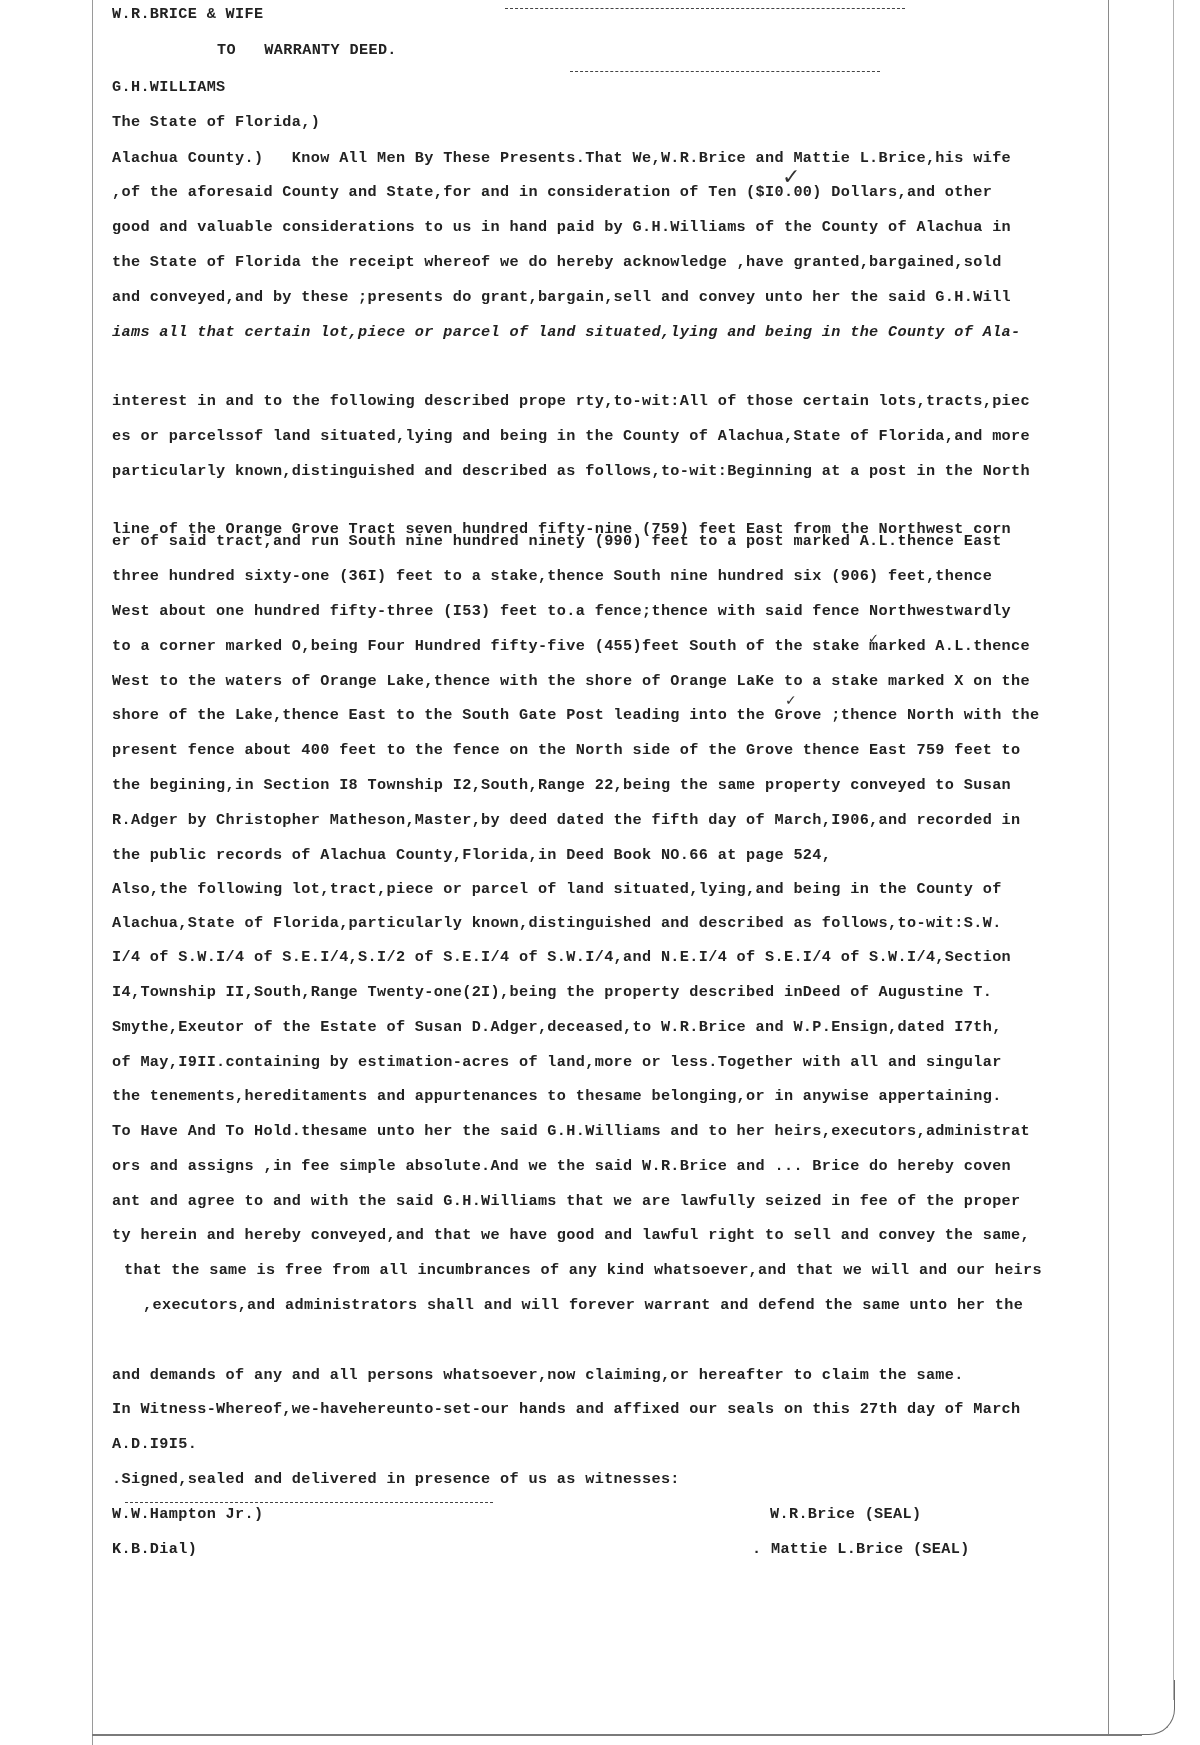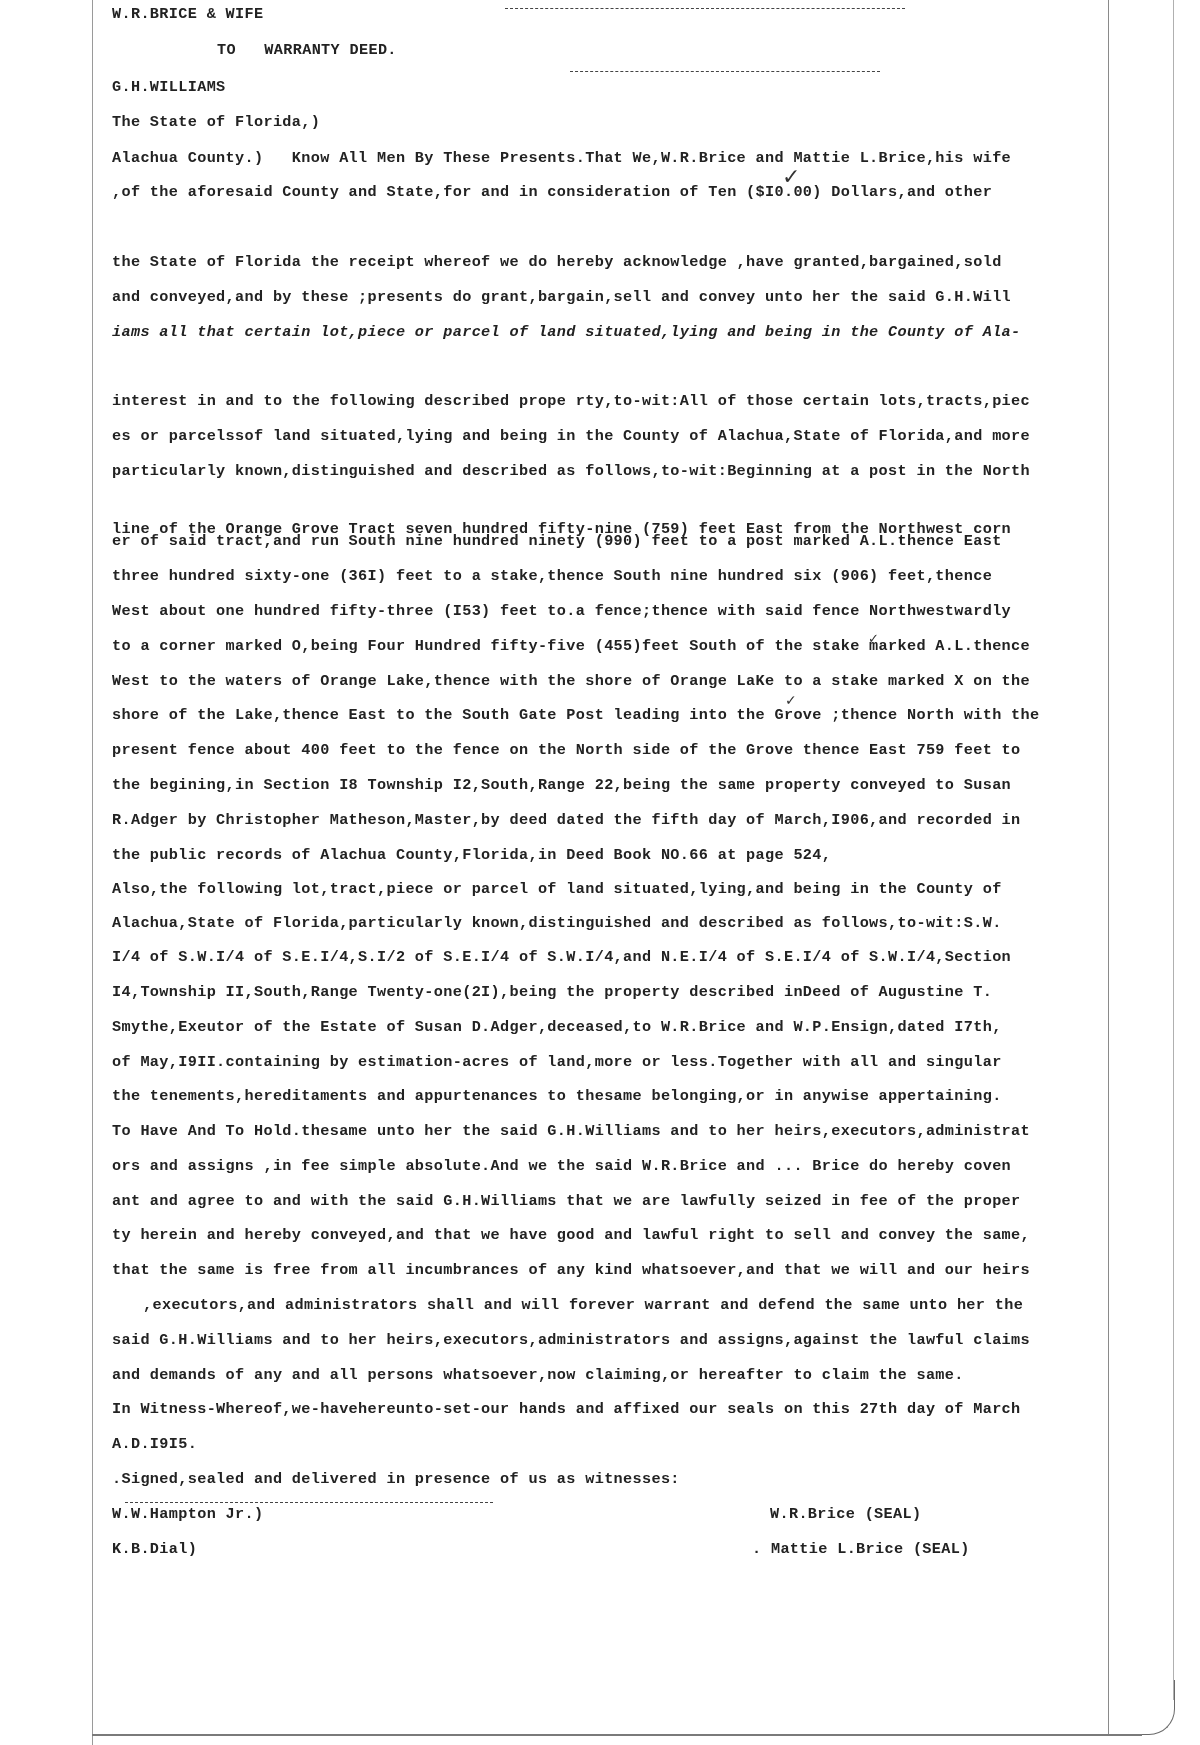--- a/index.html
+++ b/index.html
@@ -89,20 +89,21 @@
   <div class="dash-line" style="left:570px; top:71px; width:310px;"></div>
   <div class="dash-line" style="left:125px; top:1502px; width:368px;"></div>
 
   <div class="line" style="top:5px;">W.R.BRICE &amp; WIFE</div>
   <div class="line" style="top:41px; left:217px;text-align:center;">TO   WARRANTY DEED.</div>
   <div class="line" style="top:78px;text-align:right;">G.H.WILLIAMS</div>
 
   <div class="line" style="top:113px;">The State of Florida,)</div>
   <div class="line" style="top:149px;">Alachua County.)   Know All Men By These Presents.That We,W.R.Brice and Mattie L.Brice,his wife</div>
   <div class="line" style="top:183px;">,of the aforesaid County and State,for and in consideration of Ten ($I0.00) Dollars,and other</div>
+  <div class="line" style="top:218px;">good and valuable considerations to us in hand paid by G.H.Williams of the County of Alachua in</div>
   <div class="line" style="top:253px;">the State of Florida the receipt whereof we do hereby acknowledge ,have granted,bargained,sold</div>
   <div class="line" style="top:288px;">and conveyed,and by these ;presents do grant,bargain,sell and convey unto her the said G.H.Will</div>
   <div class="line" style="top:323px;font-style:italic;">iams all that certain lot,piece or parcel of land situated,lying and being in the County of Ala-</div>
   <div class="line" style="top:392px;">interest in and to the following described prope rty,to-wit:All of those certain lots,tracts,piec</div>
   <div class="line" style="top:427px;">es or parcelssof land situated,lying and being in the County of Alachua,State of Florida,and more</div>
   <div class="line" style="top:462px;">particularly known,distinguished and described as follows,to-wit:Beginning at a post in the North</div>
   <div class="line" style="top:520px;">line of the Orange Grove Tract seven hundred fifty-nine (759) feet East from the Northwest corn</div>
   <div class="line" style="top:532px;">er of said tract,and run South nine hundred ninety (990) feet to a post marked A.L.thence East</div>
   <div class="line" style="top:567px;">three hundred sixty-one (36I) feet to a stake,thence South nine hundred six (906) feet,thence</div>
   <div class="line" style="top:602px;">West about one hundred fifty-three (I53) feet to.a fence;thence with said fence Northwestwardly</div>
@@ -117,23 +118,22 @@
   <div class="line" style="top:914px;">Alachua,State of Florida,particularly known,distinguished and described as follows,to-wit:S.W.</div>
   <div class="line" style="top:948px;">I/4 of S.W.I/4 of S.E.I/4,S.I/2 of S.E.I/4 of S.W.I/4,and N.E.I/4 of S.E.I/4 of S.W.I/4,Section</div>
   <div class="line" style="top:983px;">I4,Township II,South,Range Twenty-one(2I),being the property described inDeed of Augustine T.</div>
   <div class="line" style="top:1018px;">Smythe,Exeutor of the Estate of Susan D.Adger,deceased,to W.R.Brice and W.P.Ensign,dated I7th,</div>
   <div class="line" style="top:1053px;">of May,I9II.containing by estimation-acres of land,more or less.Together with all and singular</div>
   <div class="line" style="top:1087px;">the tenements,hereditaments and appurtenances to thesame belonging,or in anywise appertaining.</div>
   <div class="line" style="top:1122px;">To Have And To Hold.thesame unto her the said G.H.Williams and to her heirs,executors,administrat</div>
   <div class="line" style="top:1157px;">ors and assigns ,in fee simple absolute.And we the said W.R.Brice and ... Brice do hereby coven</div>
   <div class="line" style="top:1192px;">ant and agree to and with the said G.H.Williams that we are lawfully seized in fee of the proper</div>
   <div class="line" style="top:1226px;">ty herein and hereby conveyed,and that we have good and lawful right to sell and convey the same,</div>
-  <div class="line" style="top:1261px;">that the same is free from all incumbrances of any kind whatsoever,and that we will and our heirs</div>
+  <div class="line" style="top:1261px;margin-left:12px;">that the same is free from all incumbrances of any kind whatsoever,and that we will and our heirs</div>
   <div class="line" style="top:1296px;margin-left:31px;">,executors,and administrators shall and will forever warrant and defend the same unto her the</div>
-  <div class="line" style="top:1331px;">said G.H.Williams and to her heirs,executors,administrators and assigns,against the lawful claims</div>
   <div class="line" style="top:1366px;">and demands of any and all persons whatsoever,now claiming,or hereafter to claim the same.</div>
   <div class="line" style="top:1400px;">In Witness-Whereof,we-havehereunto-set-our hands and affixed our seals on this 27th day of March</div>
   <div class="line" style="top:1435px;">A.D.I9I5.</div>
   <div class="line" style="top:1470px;">.Signed,sealed and delivered in presence of us as witnesses:</div>
 
   <div class="line" style="top:1505px;">W.W.Hampton Jr.)</div>
   <div class="line" style="top:1540px;">K.B.Dial)</div>
   <div class="line" style="top:1505px; left:770px;">W.R.Brice (SEAL)</div>
   <div class="line" style="top:1540px; left:752px;">. Mattie L.Brice (SEAL)</div>
 

